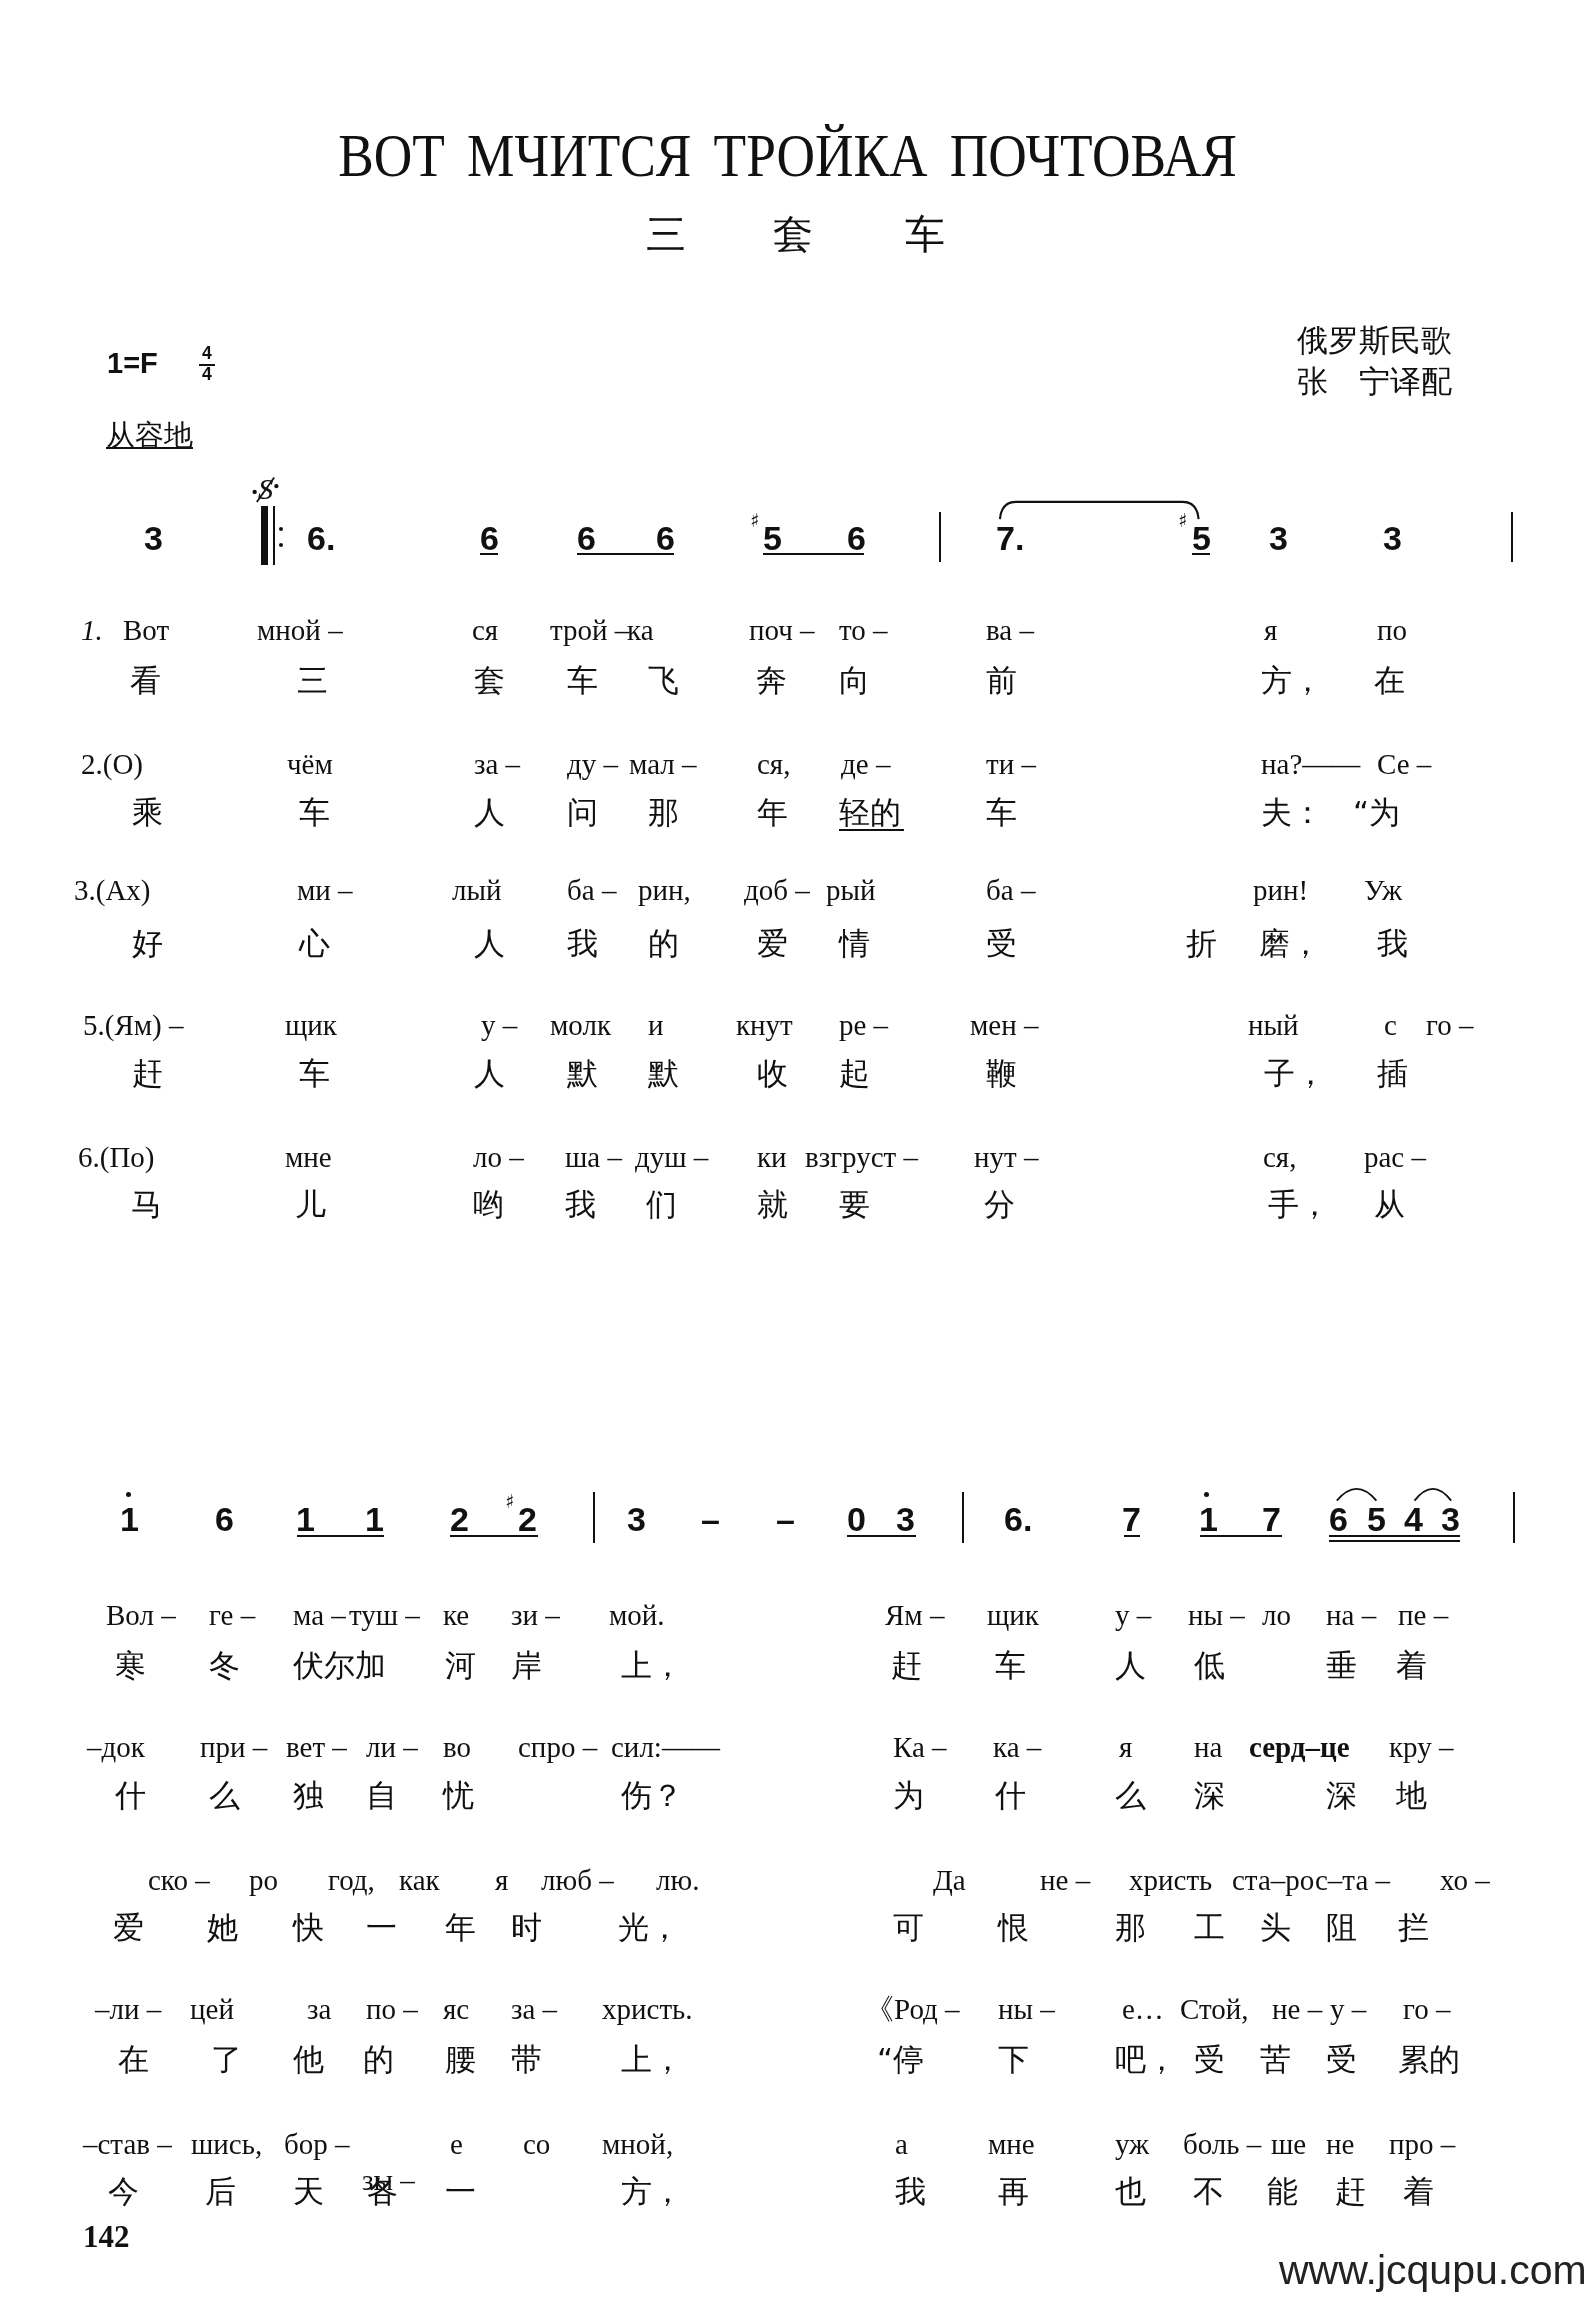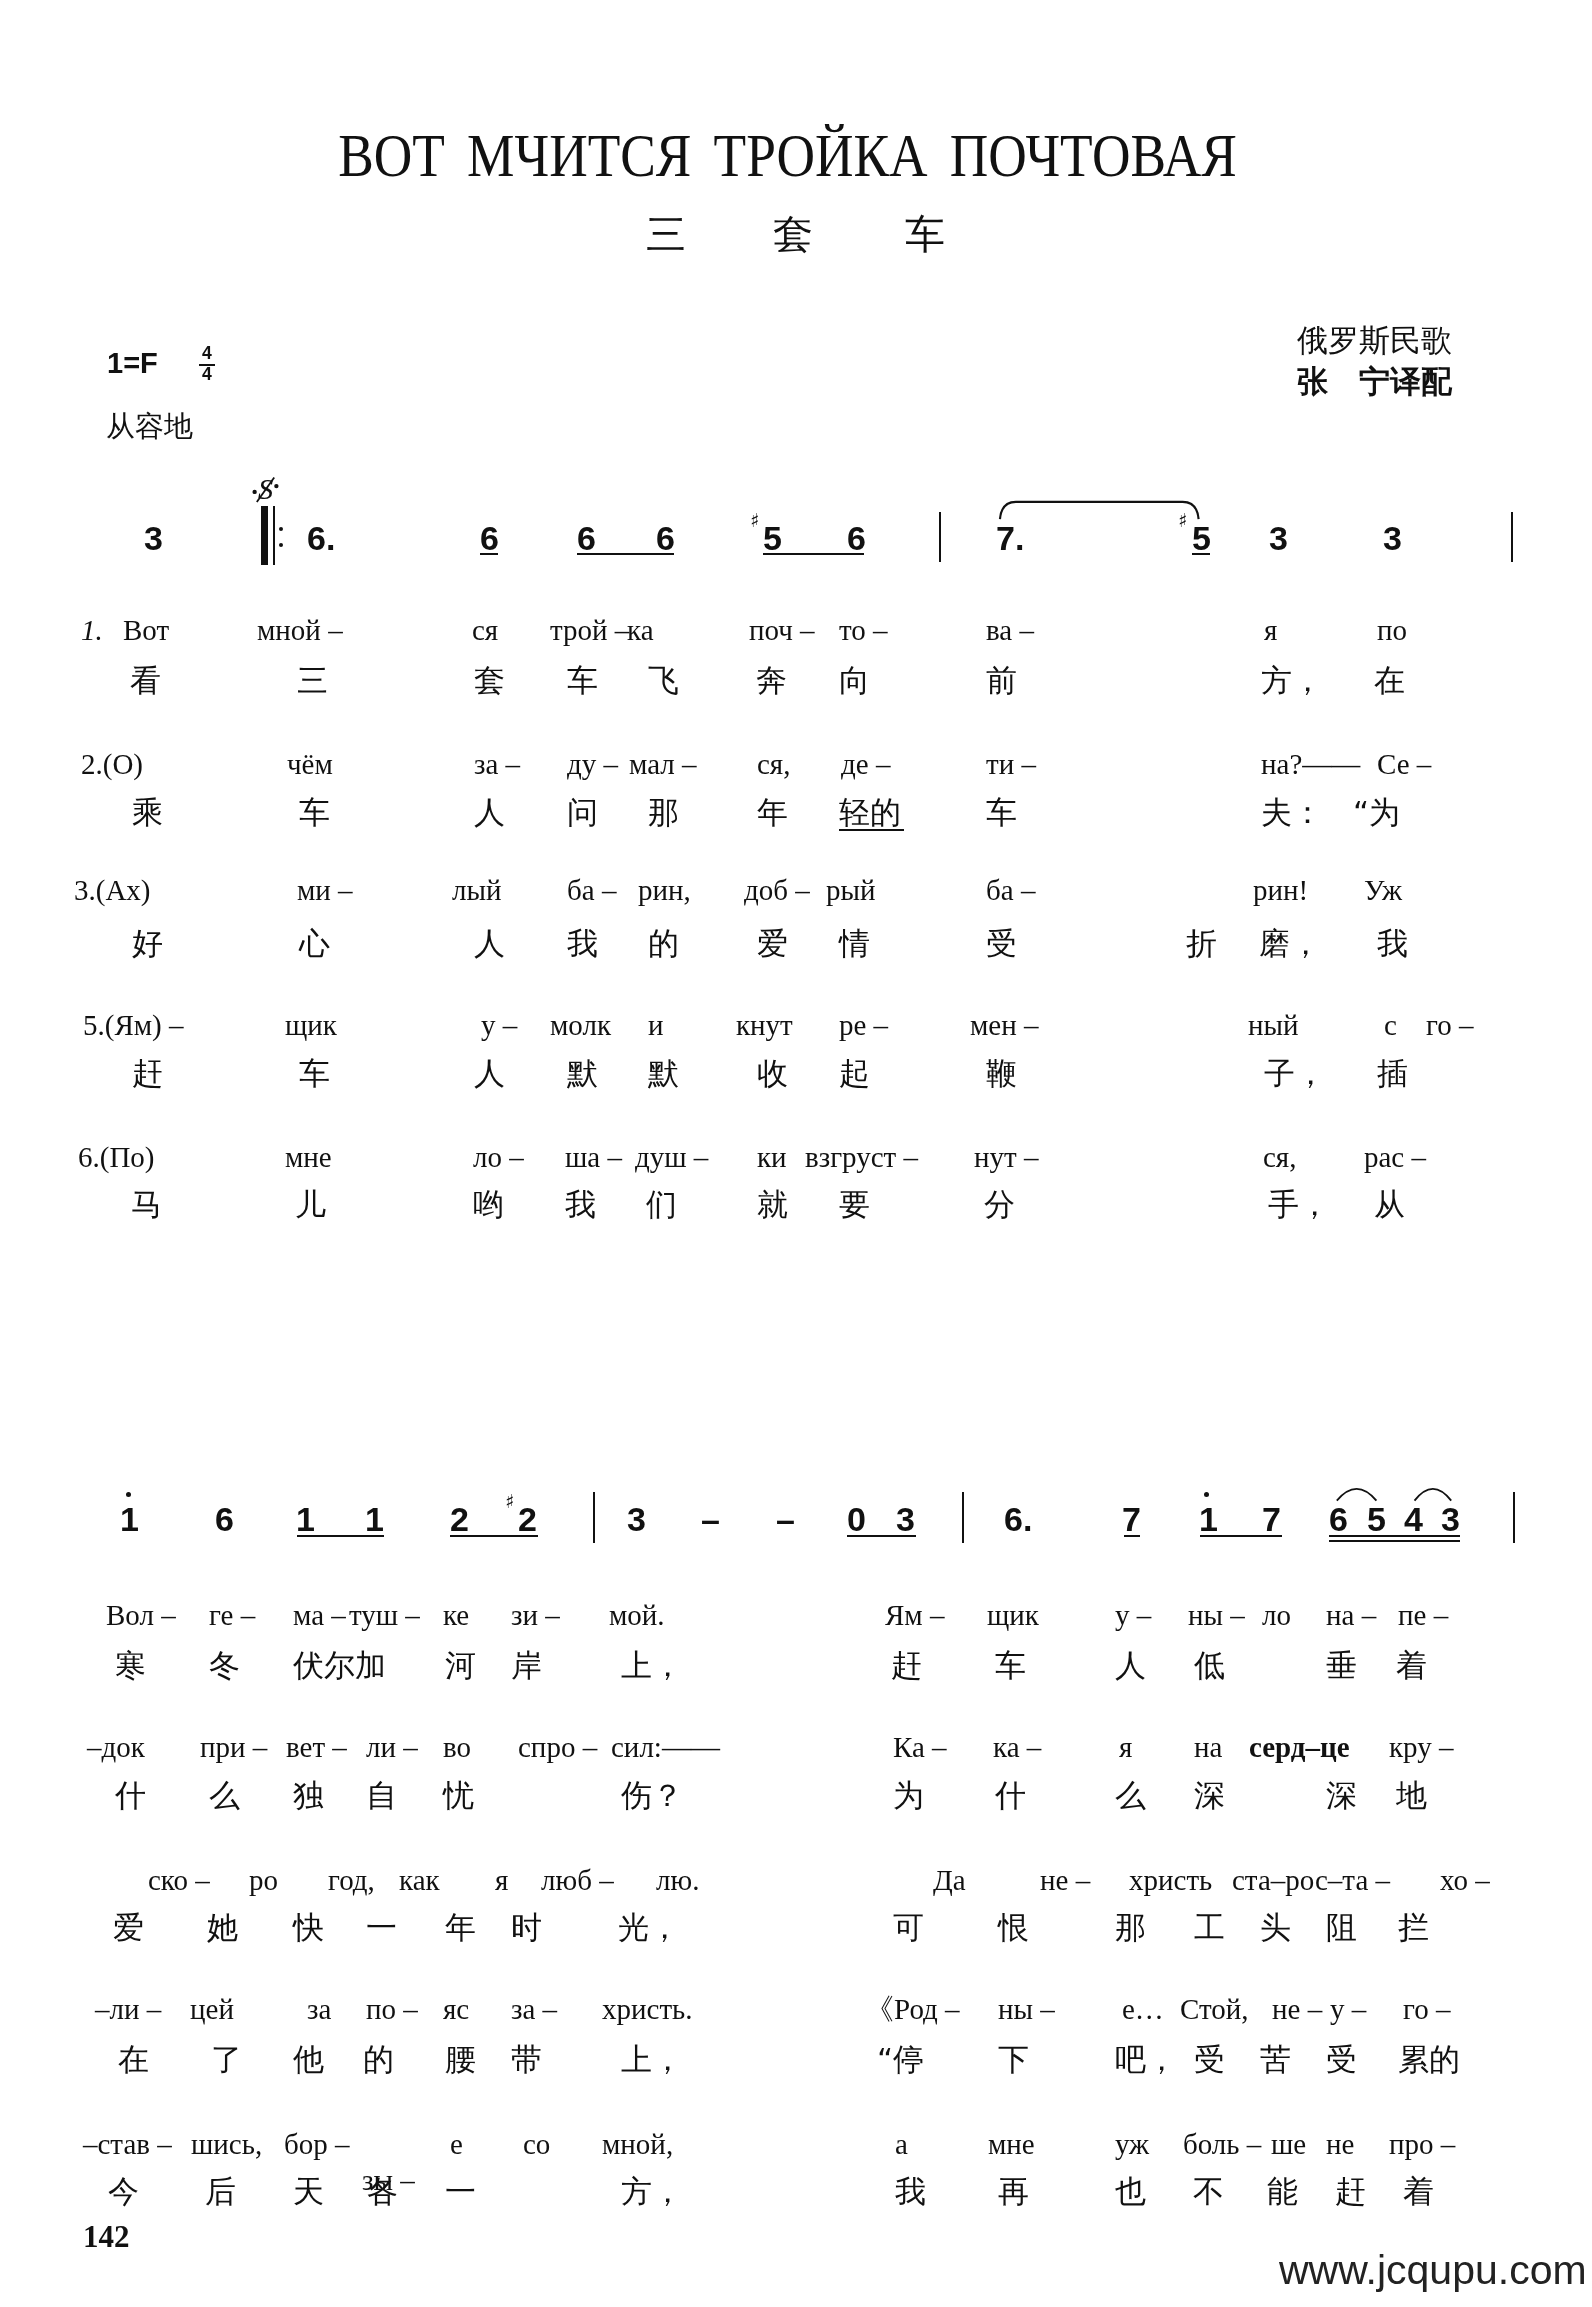--- a/index.html
+++ b/index.html
@@ -29,24 +29,24 @@
 
   <div class="a title" style="top:124px;">ВОТ МЧИТСЯ ТРОЙКА ПОЧТОВАЯ</div>
   <div class="a sub" style="left:646px; top:214px;">三</div>
   <div class="a sub" style="left:773px; top:214px;">套</div>
   <div class="a sub" style="left:905px; top:214px;">车</div>
 
   <div class="a key" style="left:107px; top:349px;">1=F</div>
   <div class="a ts" style="left:198px; top:345px;">4</div>
   <div class="a ts-line" style="left:199px; top:364px;"></div>
   <div class="a ts" style="left:198px; top:366px;">4</div>
-  <div class="a cn" style="left:106px; top:410px;">从容地</div>
+  <div class="a cn" style="left:106px; top:419px;text-decoration:underline;">从容地</div>
 
   <div class="a cn" style="left:1297px; top:324px; font-size:31px;">俄罗斯民歌</div>
-  <div class="a cn" style="left:1297px; top:365px; font-size:31px;font-weight:bold;">张　宁译配</div>
+  <div class="a cn" style="left:1297px; top:365px; font-size:31px;">张　宁译配</div>
 
   <div>
     <span class="a n" style="left:144px; top:521px;">3</span>
 
     <svg class="a" style="left:251px; top:470px;" width="29" height="38" viewBox="0 0 40 52">
       <text x="20" y="40" text-anchor="middle" font-family="Liberation Serif, serif" font-size="42" font-style="italic" fill="#111">S</text>
       <line x1="8" y1="44" x2="32" y2="10" stroke="#111" stroke-width="2.5"></line>
       <circle cx="5" cy="30" r="3" fill="#111"></circle>
       <circle cx="35" cy="22" r="3" fill="#111"></circle>
     </svg>

